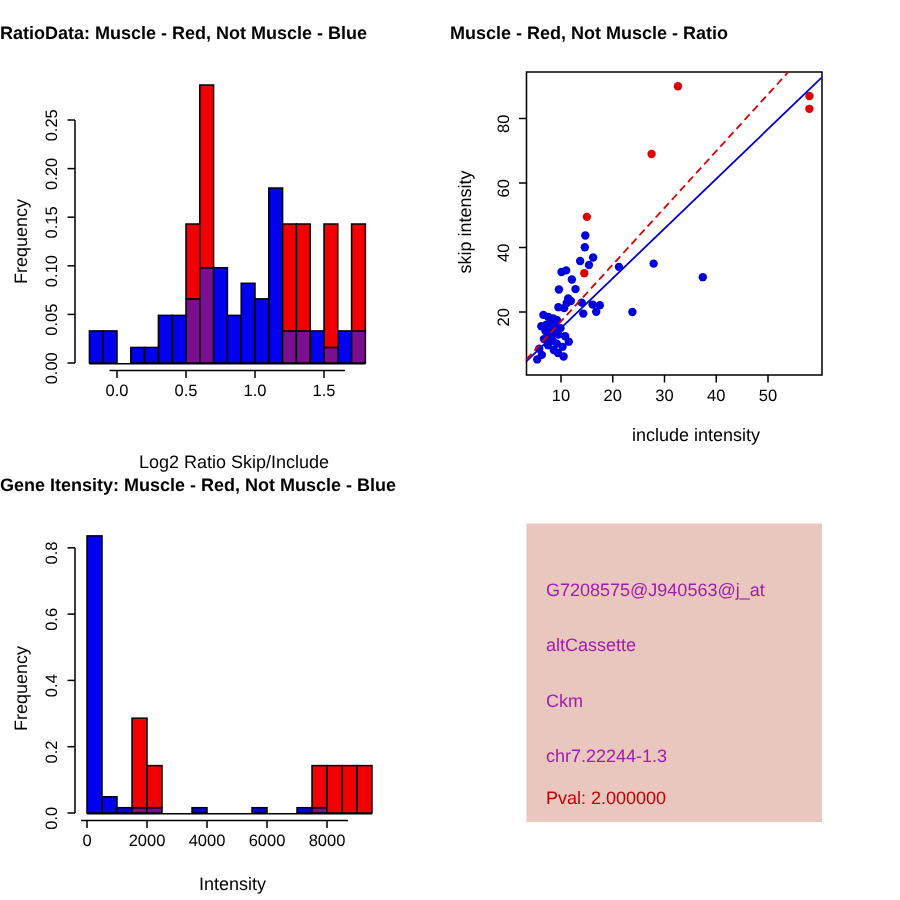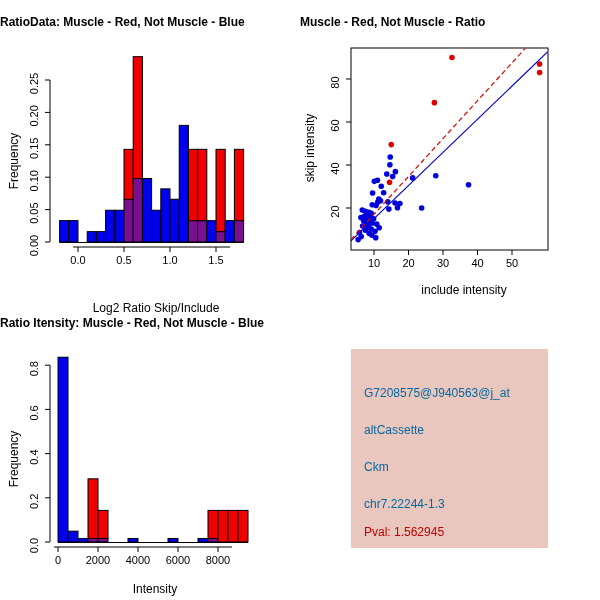--- a/index.html
+++ b/index.html
@@ -4,21 +4,21 @@
 <style>
   html,body{margin:0;padding:0;background:#fff;}
   #canvas{position:relative;width:600px;height:600px;background:#ffffff;overflow:hidden;
           font-family:"Liberation Sans",sans-serif;color:#000;}
   .chart{position:absolute;width:300px;height:300px;}
   .title{position:absolute;font-weight:bold;font-size:12px;line-height:14px;text-align:left;white-space:nowrap;}
   .axlab{position:absolute;font-size:12px;line-height:14px;text-align:center;white-space:nowrap;}
   .rot{transform:rotate(-90deg);}
   svg text{font-family:"Liberation Sans",sans-serif;font-size:11px;fill:#000;}
   #info-box{position:absolute;left:351px;top:349px;width:197px;height:199px;}
-  .info-line{position:absolute;left:13px;font-size:12px;line-height:14px;white-space:nowrap;color:#0369a1;}
+  .info-line{position:absolute;left:13px;font-size:12px;line-height:14px;white-space:nowrap;color:#a21caf;}
 </style>
 </head>
 <body>
 
 <div id="canvas">
 
   <div class="title" style="left:0;top:15px;width:300px;">RatioData: Muscle - Red, Not Muscle - Blue</div>
   <div class="axlab rot" style="left:-66px;top:154px;width:160px;">Frequency</div>
   <div class="axlab" style="left:46px;top:282px;width:220px;margin-top:19px;">Log2 Ratio Skip/Include</div>
   <svg id="svg-ratio" class="chart" style="left:0;top:0;" viewBox="0 0 300 300">
@@ -149,21 +149,21 @@
       <circle cx="89.525" cy="182.2" r="2.8" fill="#DD0000"></circle>
       <circle cx="91.25" cy="144.575" r="2.8" fill="#DD0000"></circle>
       <circle cx="134.375" cy="102.65" r="2.8" fill="#DD0000"></circle>
       <circle cx="151.97000000000003" cy="57.5" r="2.8" fill="#DD0000"></circle>
       <circle cx="239.60000000000002" cy="63.95000000000002" r="2.8" fill="#DD0000"></circle>
       <circle cx="239.60000000000002" cy="72.55000000000001" r="2.8" fill="#DD0000"></circle>
       <line x1="50.885" y1="240.895" x2="247.535" y2="51.910000000000025" stroke="#0000CC" stroke-width="1.2"></line>
       <line x1="50.885" y1="239.605" x2="225.11" y2="48.47" stroke="#DD0000" stroke-width="1.2" stroke-dasharray="5,3"></line>
     </svg>
 
-  <div class="title" style="left:0;top:316px;width:300px;">Ratio Itensity: Muscle - Red, Not Muscle - Blue</div>
+  <div class="title" style="left:0;top:316px;width:300px;">Gene Itensity: Muscle - Red, Not Muscle - Blue</div>
   <div class="axlab rot" style="left:-66px;top:452px;width:160px;">Frequency</div>
   <div class="axlab" style="left:55px;top:582px;width:200px;">Intensity</div>
   <svg id="svg-gene" class="chart" style="left:0;top:300px;" viewBox="0 0 300 300">
       <line x1="50" y1="242" x2="50" y2="65.19999999999999" stroke="#000"></line>
       <line x1="45" y1="242" x2="50" y2="242" stroke="#000"></line>
       <text x="38" y="245.5" text-anchor="middle" transform="rotate(-90 38 245.5)">0.0</text>
       <line x1="45" y1="197.8" x2="50" y2="197.8" stroke="#000"></line>
       <text x="38" y="201.3" text-anchor="middle" transform="rotate(-90 38 201.3)">0.2</text>
       <line x1="45" y1="153.6" x2="50" y2="153.6" stroke="#000"></line>
       <text x="38" y="157.1" text-anchor="middle" transform="rotate(-90 38 157.1)">0.4</text>
@@ -198,16 +198,16 @@
       <rect x="218" y="210.397" width="10" height="31.602999999999998" fill="#F00000" stroke="#000" stroke-width="1"></rect>
       <rect x="228" y="210.397" width="10" height="31.602999999999998" fill="#F00000" stroke="#000" stroke-width="1"></rect>
       <rect x="238" y="210.397" width="10" height="31.602999999999998" fill="#F00000" stroke="#000" stroke-width="1"></rect>
     </svg>
 
   <div id="info-box" style="background: rgb(233, 198, 190);">
     <div class="info-line" style="top:37px;">G7208575@J940563@j_at</div>
     <div class="info-line" style="top:74px;text-align:right;">altCassette</div>
     <div class="info-line" style="top:111px;">Ckm</div>
     <div class="info-line" style="top:148px;">chr7.22244-1.3</div>
-    <div class="info-line" id="pval-line" style="top: 176px; color: rgb(192, 0, 0);">Pval: 1.562945</div>
+    <div class="info-line" id="pval-line" style="top: 176px; color: rgb(192, 0, 0);">Pval: 2.000000</div>
   </div>
 
 </div>
 
 </body></html>

